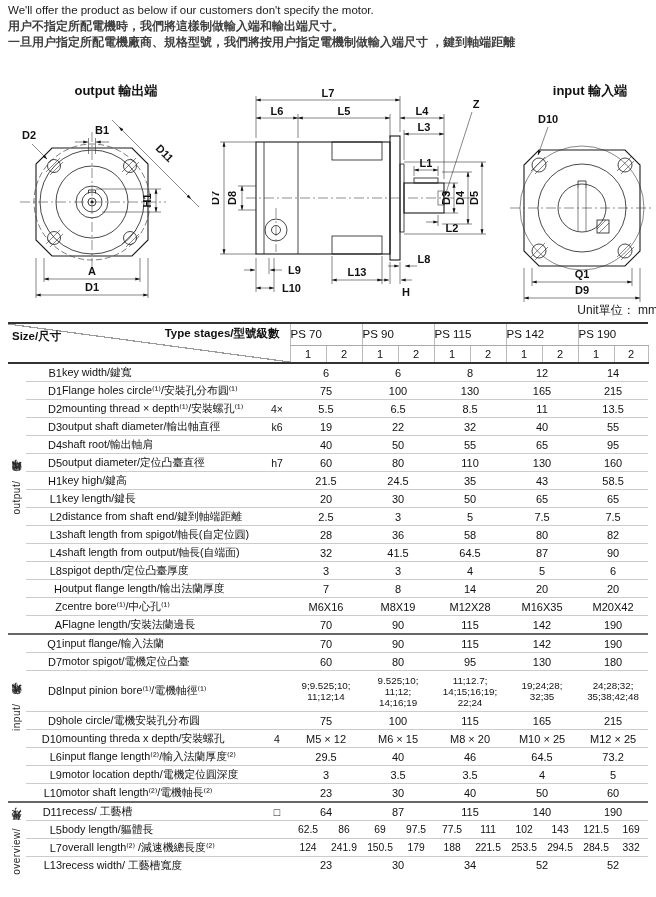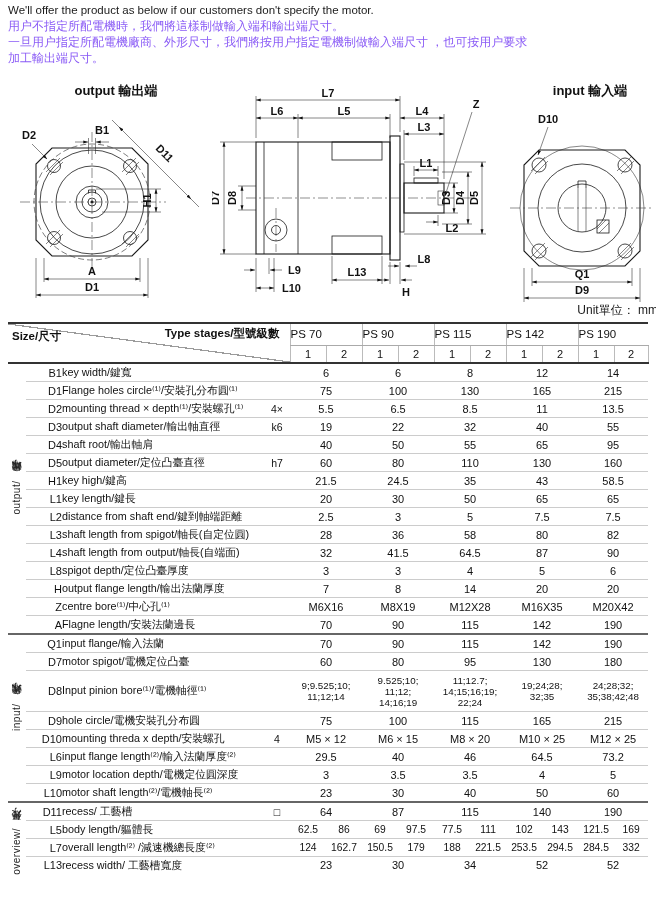--- a/index.html
+++ b/index.html
@@ -1,21 +1,21 @@
 <!DOCTYPE html>
 <html><head>
 <meta charset="utf-8">
 <style>
   html,body{margin:0;padding:0;background:#e8e8e8;}
   .page{position:relative;width:656px;height:897px;background:#ffffff;overflow:hidden;
         font-family:"Liberation Sans","DejaVu Sans",sans-serif;color:#111;}
   
   .intro{position:absolute;left:8px;top:3px;width:640px;}
   .intro .en{font-size:11.5px;line-height:15px;color:#1a1a1a;}
-  .intro .zh{font-size:12px;line-height:16px;color:#8b5cf6;font-weight:normal;}
+  .intro .zh{font-size:12px;line-height:16px;color:#404040;font-weight:bold;}
   
   .drawings{position:absolute;left:16px;top:80px;width:656px;height:242px;}
   .drawings svg{position:absolute;}
   svg text{font-family:"Liberation Sans","DejaVu Sans",sans-serif;}
   .dim{font-size:11px;font-weight:bold;fill:#111;}
   .dtitle{font-size:13px;font-weight:bold;fill:#111;}
   .ln{stroke:#1a1a1a;stroke-width:1.1;fill:none;}
   .ln2{stroke:#1a1a1a;stroke-width:0.8;fill:none;}
   .tn{stroke:#222;stroke-width:0.55;fill:none;}
   .cl{stroke:#444;stroke-width:0.6;fill:none;stroke-dasharray:10 3 2 3;}
@@ -49,22 +49,21 @@
   tr.last-row td{border-bottom:none;height:42px;vertical-align:top;padding-top:2px;}
 </style>
 </head>
 <body>
 
 <div class="page">
 
   <div class="intro">
     <div class="en">We'll offer the product as below if our customers don't specify the motor.</div>
     <div class="zh">用户不指定所配電機時，我們將這樣制做輸入端和輸出端尺寸。</div>
-    <div class="zh">一旦用户指定所配電機廠商、外形尺寸，我們將按用户指定電機制做輸入端尺寸 ，也可按用户要求</div>
-    <div class="zh">加工輸出端尺寸。</div>
+    <div class="zh">一旦用户指定所配電機廠商、規格型號，我們將按用户指定電機制做輸入端尺寸 ，鍵到軸端距離</div>
   </div>
 
   <div class="drawings">
 
     <svg style="left:4px;top:2px;" width="200" height="238" viewBox="0 0 200 238">
       <defs>
         <marker id="ar" viewBox="0 0 10 6" refX="9.5" refY="3" markerWidth="9" markerHeight="6" orient="auto-start-reverse">
           <path d="M0,0L10,3L0,6z" fill="#111"></path>
         </marker>
       </defs>
@@ -579,21 +578,21 @@
           <td class="val-td val-split">102</td>
           <td class="val-td val-split">143</td>
           <td class="val-td val-split">121.5</td>
           <td class="val-td val-split">169</td>
         </tr>
         <tr>
           <td class="code-td">L7</td>
           <td class="label-td">overall length⁽²⁾ /減速機總長度⁽²⁾</td>
           <td class="mod-td"></td>
           <td class="val-td val-split">124</td>
-          <td class="val-td val-split">162.7</td>
+          <td class="val-td val-split">241.9</td>
           <td class="val-td val-split">150.5</td>
           <td class="val-td val-split">179</td>
           <td class="val-td val-split">188</td>
           <td class="val-td val-split">221.5</td>
           <td class="val-td val-split">253.5</td>
           <td class="val-td val-split">294.5</td>
           <td class="val-td val-split">284.5</td>
           <td class="val-td val-split">332</td>
         </tr>
         <tr class="last-row">

